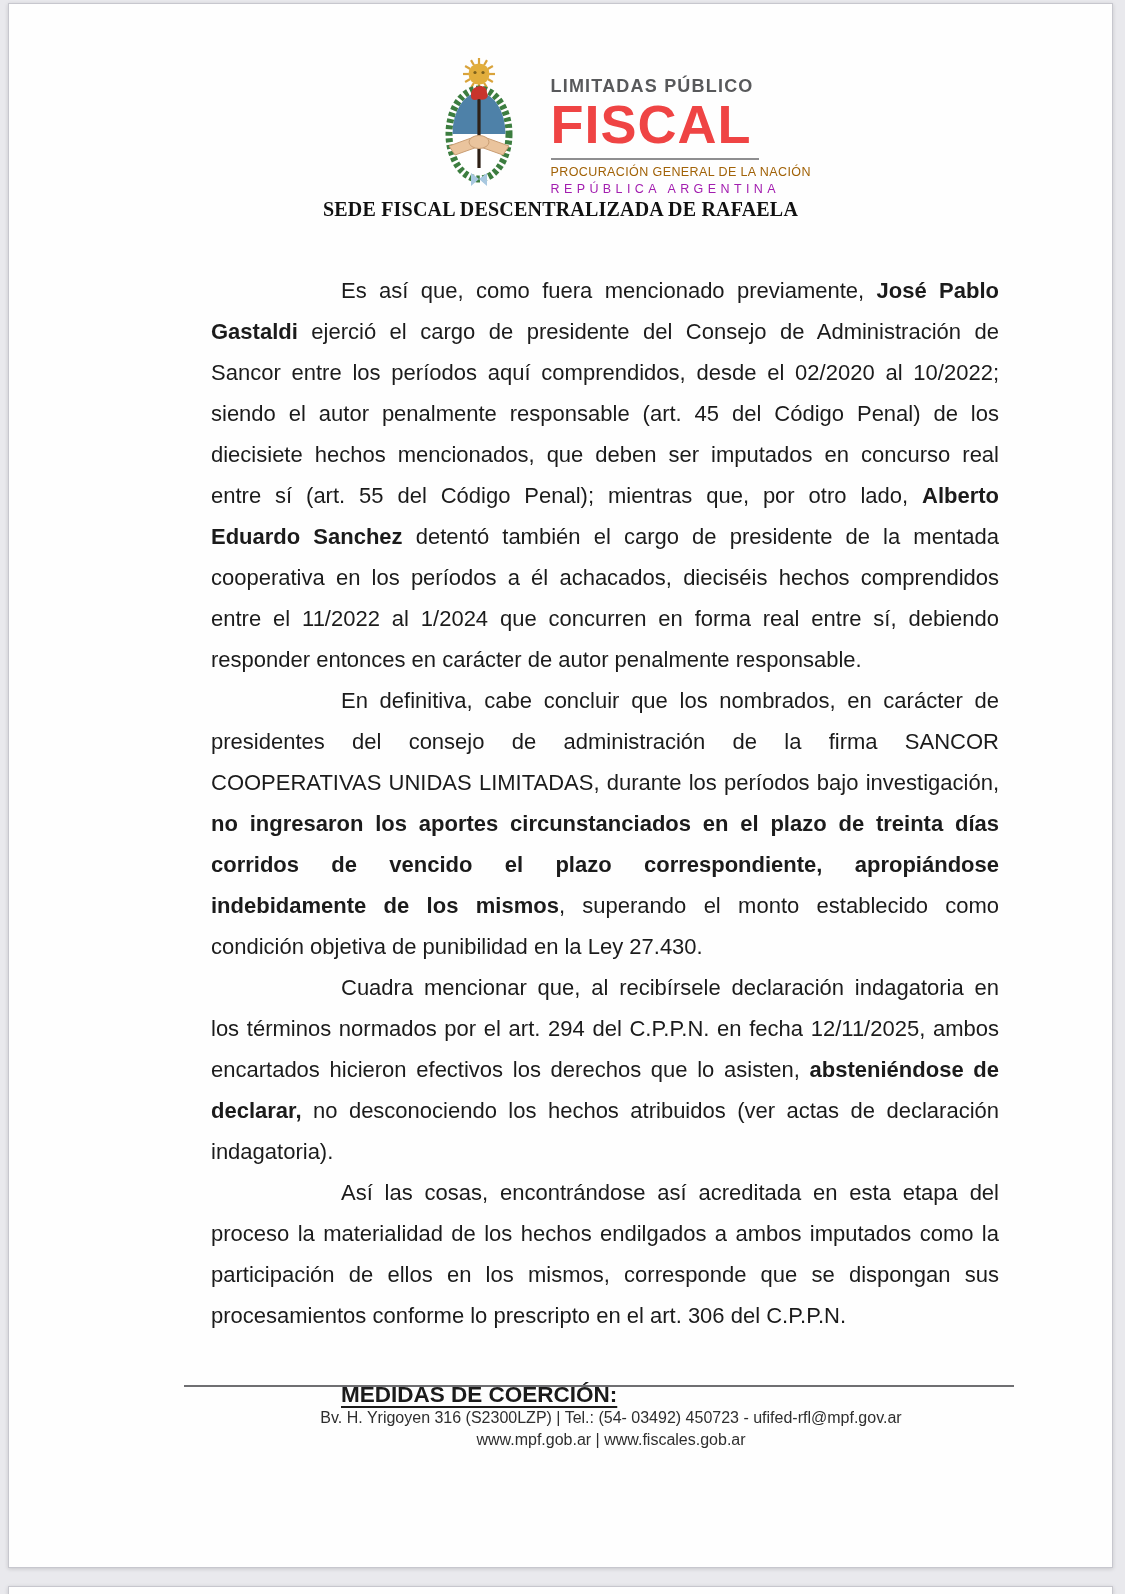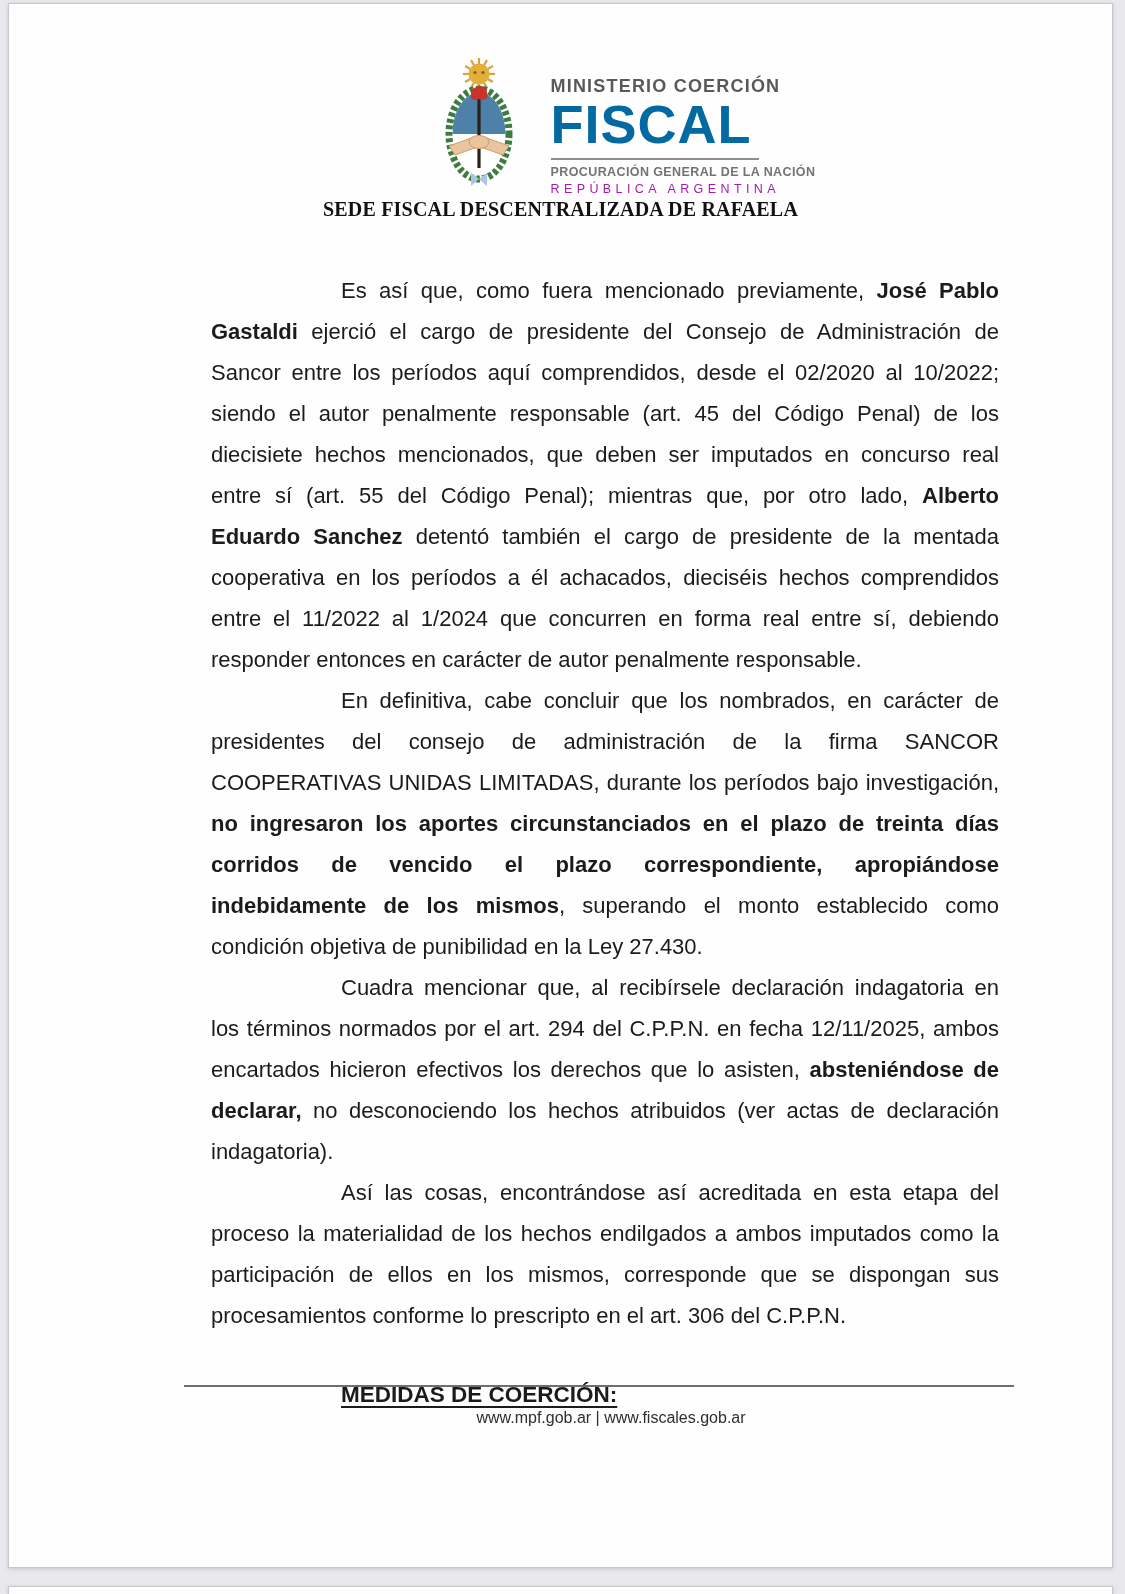--- a/index.html
+++ b/index.html
@@ -32,25 +32,25 @@
     padding-left:78px; gap:30px;
   }
   .emblem{ width:84px; height:142px; flex:0 0 auto; }
   .logo-text{ padding-top:22px; width:212px; }
   .logo-ministry{
     font-size:18px; font-weight:bold; letter-spacing:1.2px;
     color:#58595b; white-space:nowrap;
   }
   .logo-fiscal{
     font-size:54px; font-weight:800; letter-spacing:1px; line-height:1.02;
-    color:#0369a1; white-space:nowrap;
+    color:#ef4444; white-space:nowrap;
   }
   .logo-divider{ border-top:2px solid #8e8e90; margin:6px 0 5px 0; width:208px; }
   .logo-sub1{
-    font-size:12.5px; font-weight:bold; color:#737373; letter-spacing:.4px;
+    font-size:12.5px; font-weight:normal; color:#a16207; letter-spacing:.4px;
     white-space:nowrap;
   }
   .logo-sub2{
     font-size:12.5px; color:#a21caf; letter-spacing:4.4px; margin-top:3px;
     white-space:nowrap;
   }
   .office-title{
     position:absolute; top:194px; left:0; right:0;
     text-align:center; 
     font-family:"Liberation Serif", serif;
@@ -125,21 +125,21 @@
         <g>
           <path d="M12 92 L37 83 L46 91 L18 101 Z" fill="var(--hand-tan)" stroke="var(--hand-line)" stroke-width="1"></path>
           <path d="M72 92 L47 83 L38 91 L66 101 Z" fill="var(--hand-tan)" stroke="var(--hand-line)" stroke-width="1"></path>
           <ellipse cx="42" cy="88" rx="10" ry="6.5" fill="var(--hand-tan)" stroke="var(--hand-line)" stroke-width="1"></ellipse>
         </g>
 
         <path d="M34 119 L42 125 L50 119 L50 132 L42 125 L34 132 Z" fill="var(--ribbon-blue)"></path>
       </svg>
     </div>
     <div class="logo-text">
-      <div class="logo-ministry">MINISTERIO COERCIÓN</div>
+      <div class="logo-ministry">LIMITADAS PÚBLICO</div>
       <div class="logo-fiscal">FISCAL</div>
       <div class="logo-divider"></div>
       <div class="logo-sub1">PROCURACIÓN GENERAL DE LA NACIÓN</div>
       <div class="logo-sub2">REPÚBLICA ARGENTINA</div>
     </div>
   </div>
 
   <div class="office-title">SEDE FISCAL DESCENTRALIZADA DE RAFAELA</div>
 
   <main class="doc-body">
@@ -148,19 +148,20 @@
     <p><span>Cuadra mencionar que, al recibírsele declaración indagatoria en los términos normados por el art. 294 del C.P.P.N. en fecha 12/11/2025, ambos encartados hicieron efectivos los derechos que lo asisten, </span><b>absteniéndose de declarar,</b><span> no desconociendo los hechos atribuidos (ver actas de declaración indagatoria).</span></p>
     <p><span>Así las cosas, encontrándose así acreditada en esta etapa del proceso la materialidad de los hechos endilgados a ambos imputados como la participación de ellos en los mismos, corresponde que se dispongan sus procesamientos conforme lo prescripto en el art. 306 del C.P.P.N.</span></p>
     <div class="section-heading">
       <span>MEDIDAS DE COERCIÓN:</span>
     </div>
   </main>
 
   <footer class="doc-footer">
     <div class="footer-rule"></div>
     <div class="f-lines">
+      <div>Bv. H. Yrigoyen 316 (S2300LZP) | Tel.: (54- 03492) 450723 - ufifed-rfl@mpf.gov.ar</div>
       <div>www.mpf.gob.ar | www.fiscales.gob.ar</div>
     </div>
   </footer>
 
 </div>
 
 <div class="page page-2"></div>
 
 </body></html>

